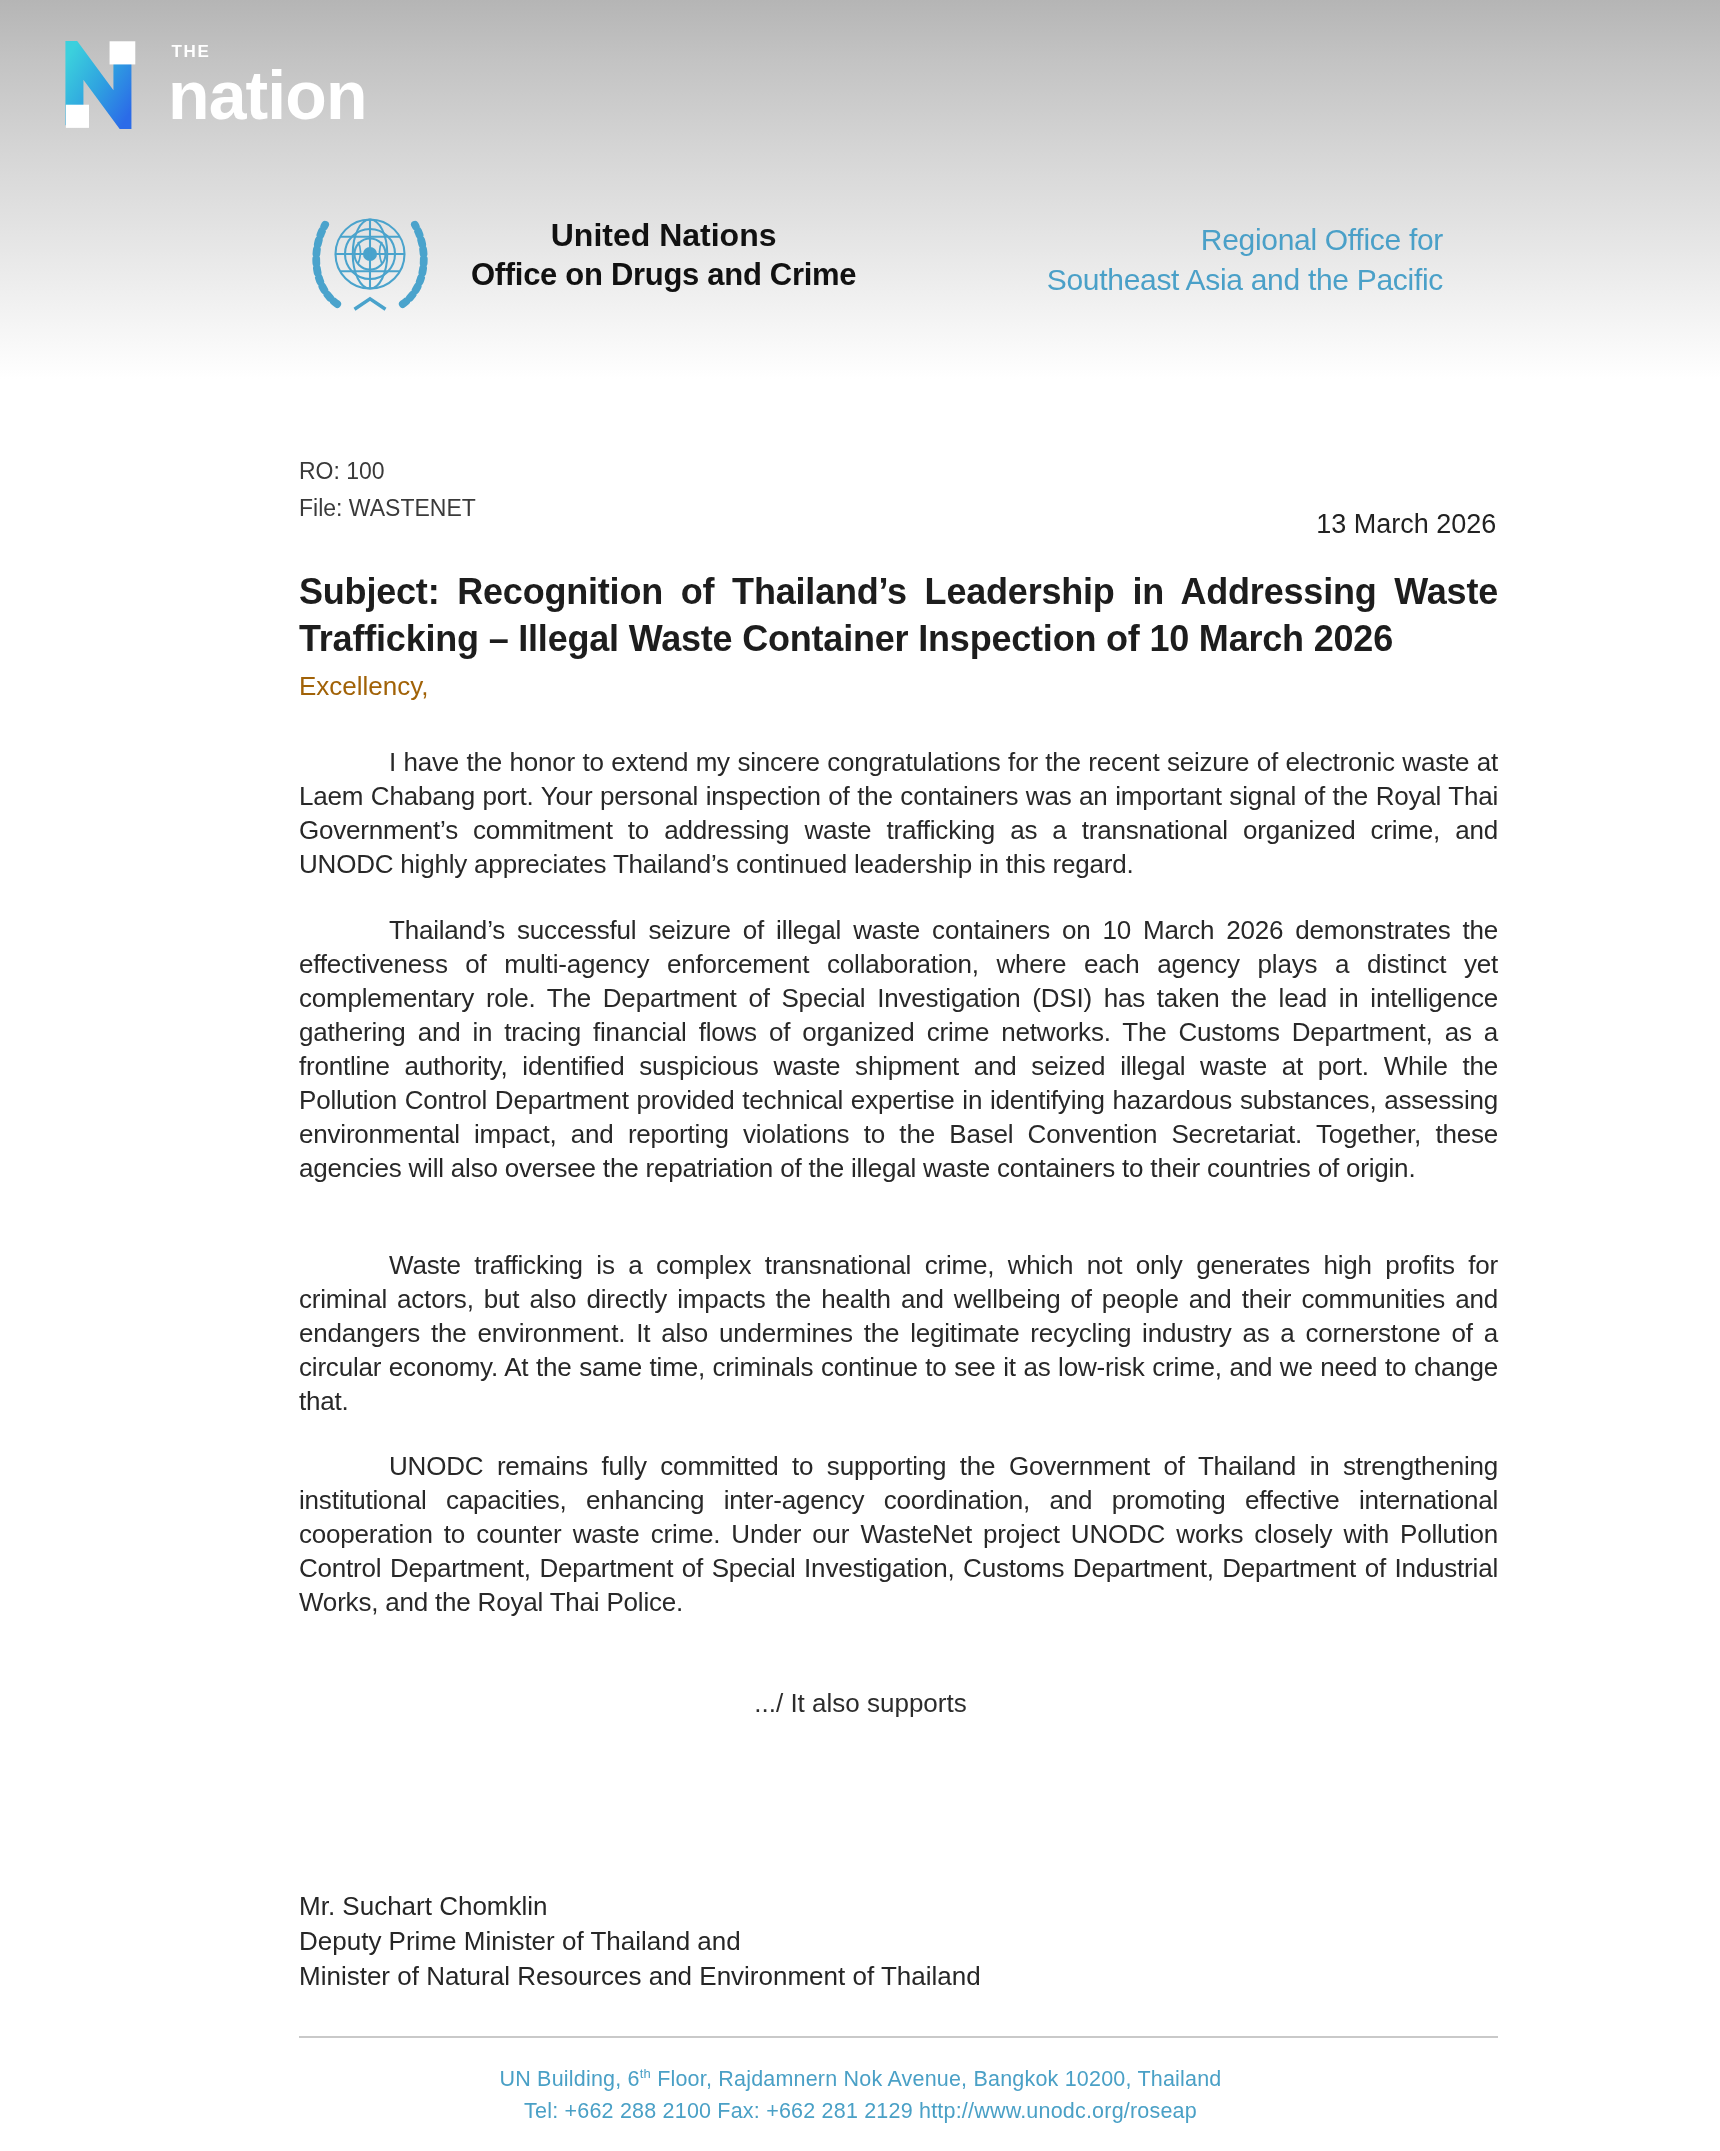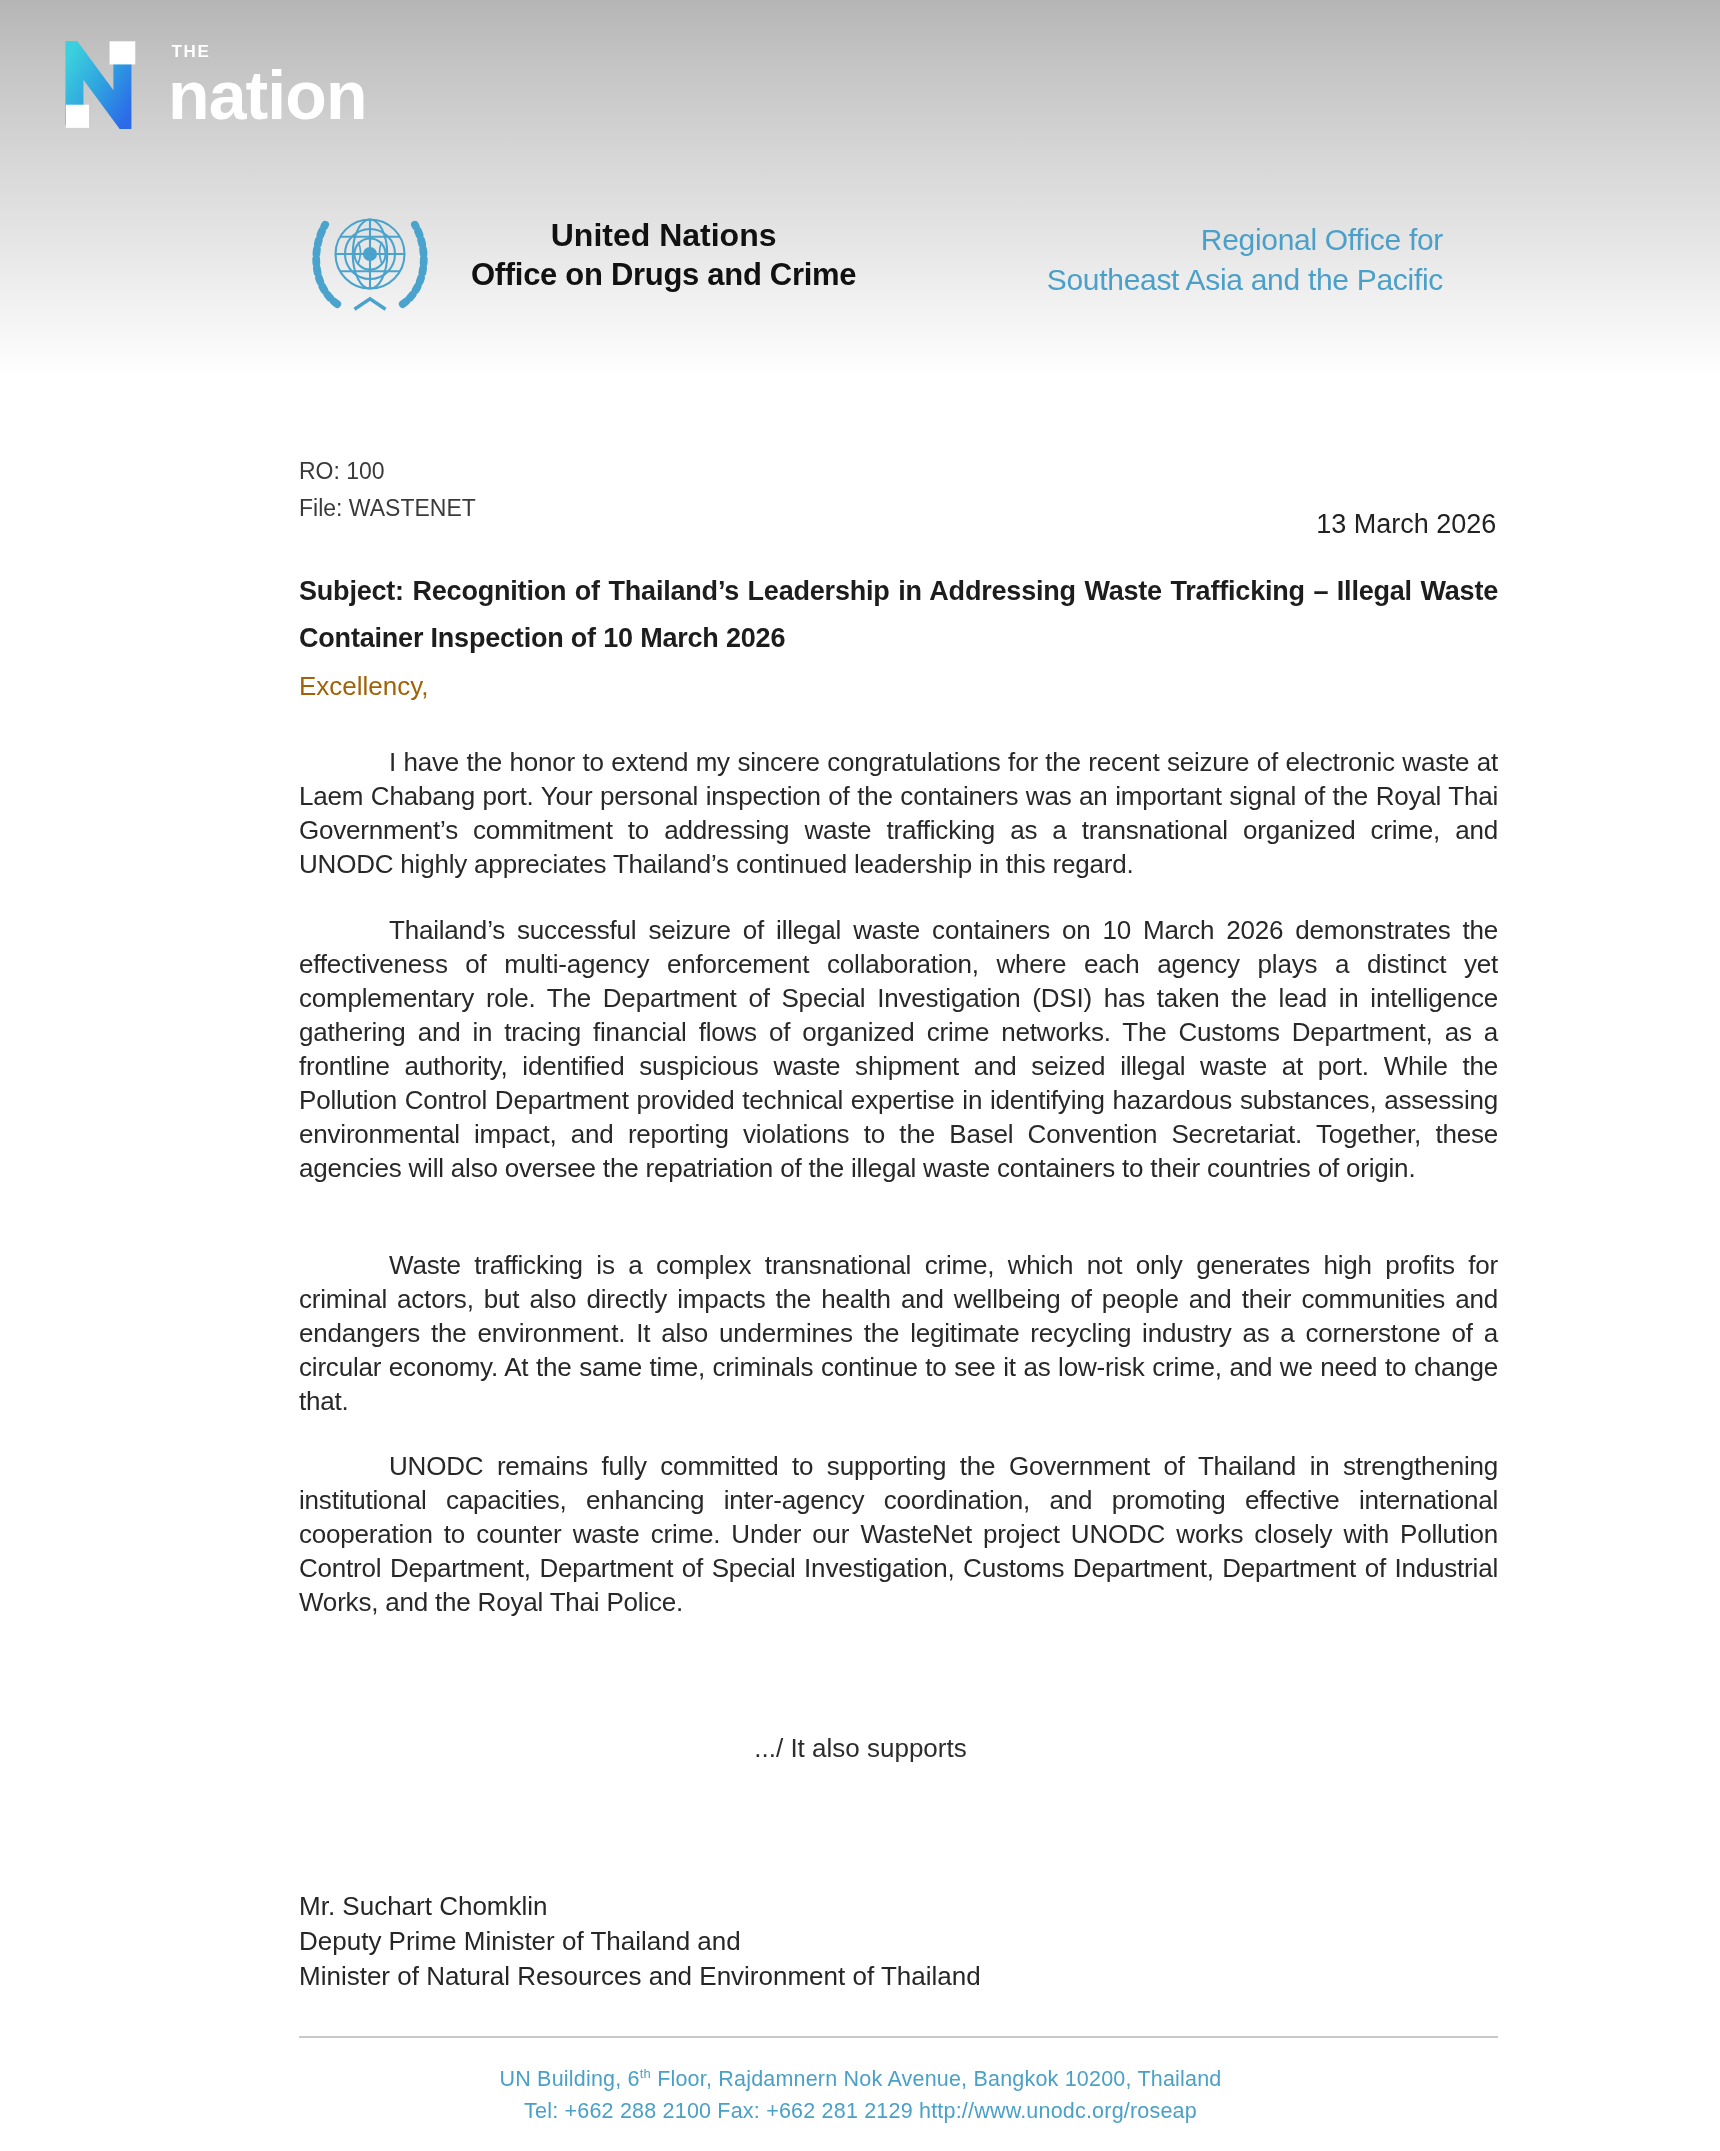--- a/index.html
+++ b/index.html
@@ -24,28 +24,28 @@
   .letterhead { position:absolute; left:299px; top:196px; width:1199px; height:129px; }
   .un-emblem { position:absolute; left:1.7px; top:5.2px; width:138px; height:119px; }
   .org-block { position:absolute; left:172px; top:19px; color:#111111;text-align:center; }
   .org-name { font-size:32px; font-weight:bold; line-height:40px; }
   .org-dept { font-size:31px; font-weight:bold; line-height:40px; letter-spacing:-0.3px; }
   .office-block { position:absolute; right:55px; top:24px; text-align:right; font-size:30px; line-height:40px; letter-spacing:-0.3px; }
   
   .letter { position:absolute; left:299px; top:0; width:1199px; height:2056px; color:#262626; }
   .meta { position:absolute; top:453px; left:0; font-size:23px; line-height:37px; color:#3a3a3a; }
   .date { position:absolute; top:509px; right:1.7px; font-size:27px; color:#222222; }
-  .subject { position:absolute; top:568px; left:0; width:100%; font-size:27px; font-weight:bold; line-height:47px; color:#1d1d1d; text-align:justify; letter-spacing:-0.2px; }
+  .subject { position:absolute; top:568px; left:0; width:100%; font-size:36px; font-weight:bold; line-height:47px; color:#1d1d1d; text-align:justify; letter-spacing:-0.2px; }
   .salutation { position:absolute; top:671px; left:0; font-size:26px; color:#a16207; }
   .para { position:absolute; left:0; width:100%; font-size:26px; line-height:34px; text-align:justify; text-indent:90px; letter-spacing:-0.2px; color:#282828; }
   .p1 { top:745px; }
   .p2 { top:913px; }
   .p3 { top:1248px; }
   .p4 { top:1449px; }
-  .continuation { position:absolute; left:0; top:1688px; width:1721px; text-align:center; font-size:26px; color:#2c2c2c;margin-top:45px; }
+  .continuation { position:absolute; left:0; top:1688px; width:1721px; text-align:center; font-size:26px; color:#2c2c2c; }
   .signature { position:absolute; top:1889px; left:0; font-size:26px; line-height:35px; color:#262626; }
   .footer-rule { position:absolute; left:299px; top:2036px; width:1199px; height:1.7px; background:#c9c9c9; }
   .footer { position:absolute; left:0; top:2058px; width:1721px; text-align:center; font-size:21.5px; line-height:32px; color:#4aa0c6; letter-spacing:0.2px; }
   .footer sup { font-size:13px; }
   .blue { color:#4aa0c8; }
 </style>
 </head>
 <body>
 
 <div class="page">

